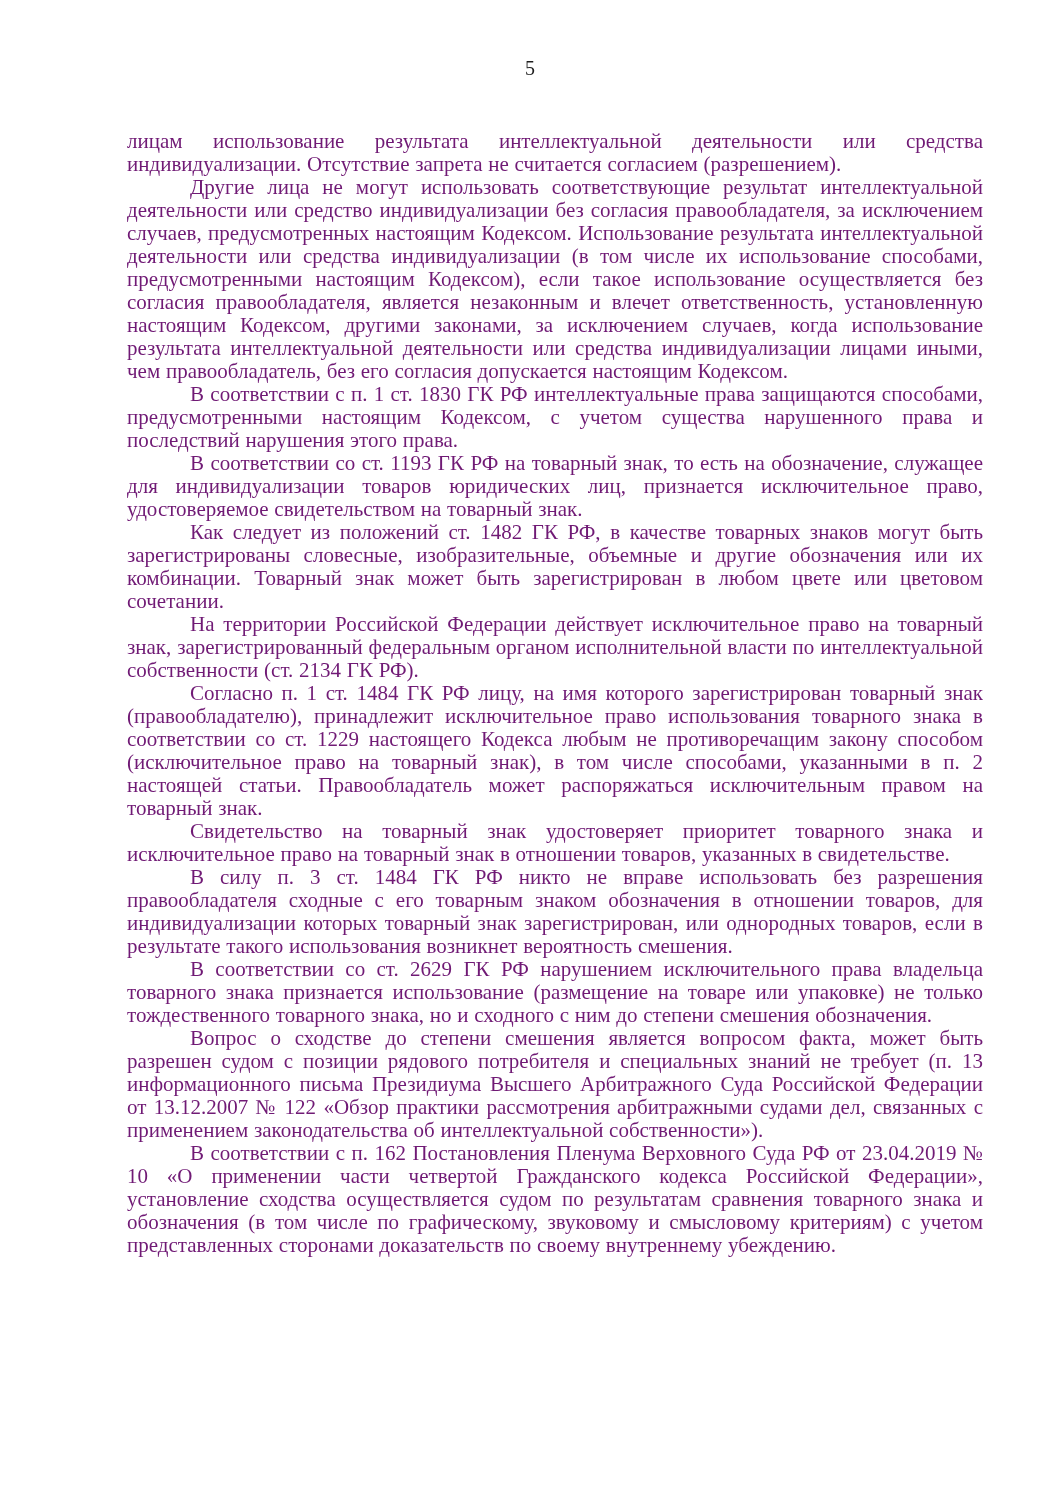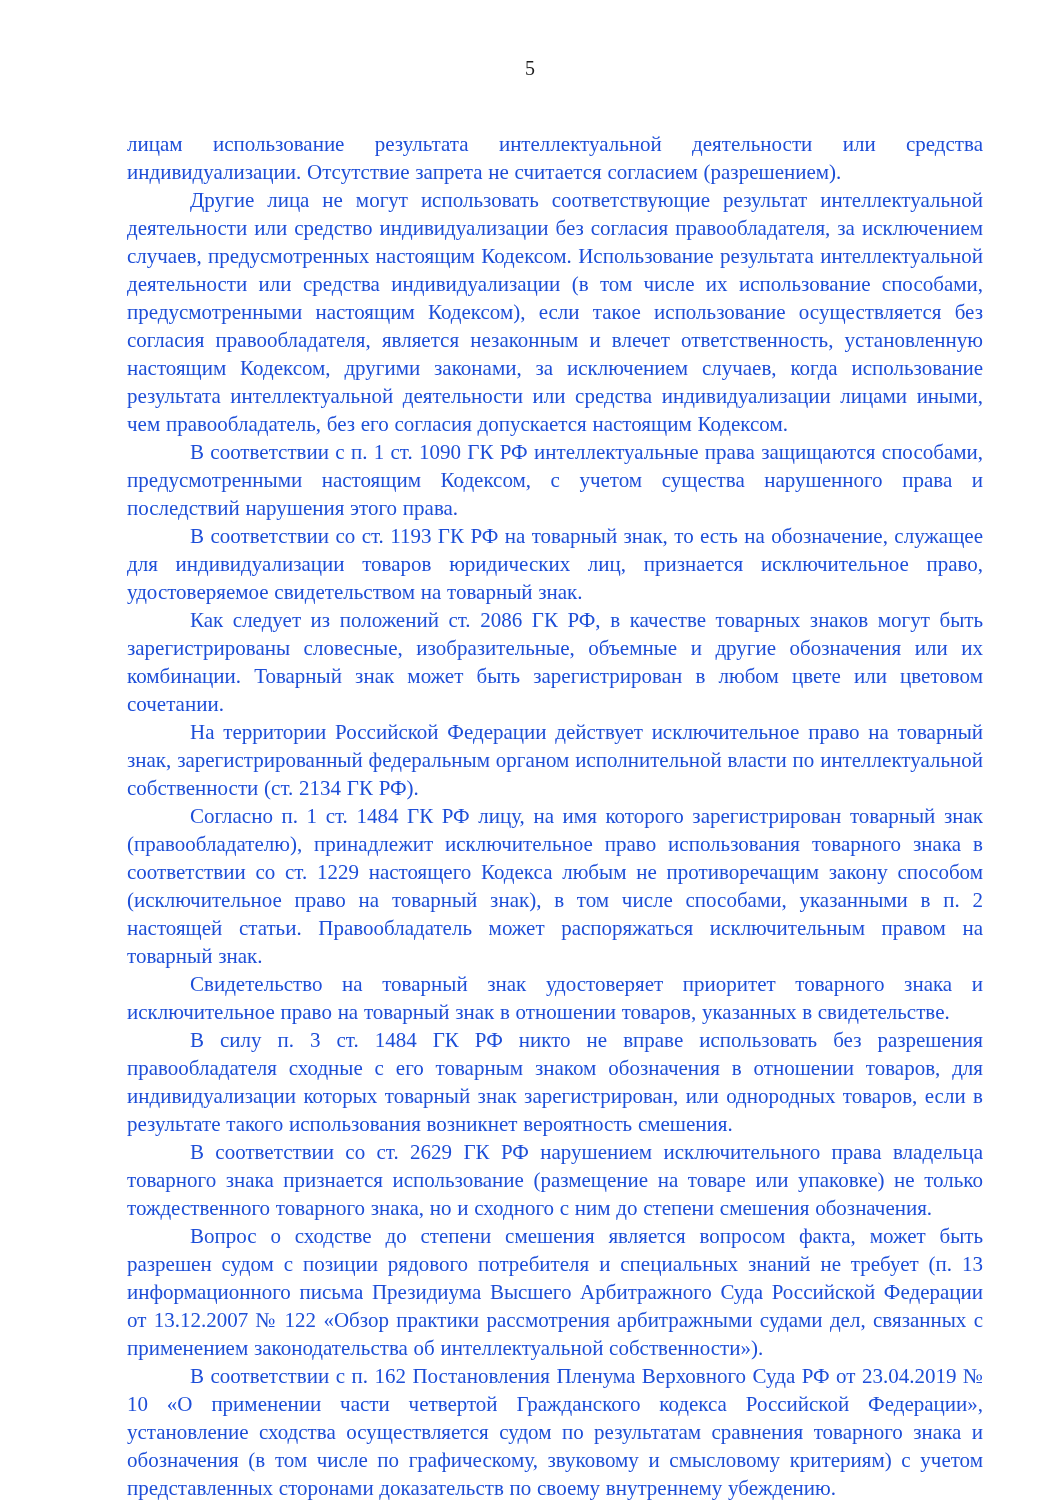--- a/index.html
+++ b/index.html
@@ -26,42 +26,42 @@
     color: #1c1c1c;
   }
   .content {
     position: absolute;
     top: 130px;
     left: 127px;
     width: 856px;
   }
   .para {
     font-size: 21px;
-    line-height: 28px;
+    line-height: 23px;
     text-align: justify;
     text-indent: 63px;
     word-spacing: 0.5px;
-    color: #1d4ed8;
+    color: #701a75;
   }
   .para.no-indent {
     text-indent: 0;
   }
 </style>
 </head>
 <body>
 
 <div class="page">
   <div class="page-number">5</div>
 
   <div class="content">
     <p class="para no-indent">лицам использование результата интеллектуальной деятельности или средства индивидуализации. Отсутствие запрета не считается согласием (разрешением).</p>
     <p class="para">Другие лица не могут использовать соответствующие результат интеллектуальной деятельности или средство индивидуализации без согласия правообладателя, за исключением случаев, предусмотренных настоящим Кодексом. Использование результата интеллектуальной деятельности или средства индивидуализации (в том числе их использование способами, предусмотренными настоящим Кодексом), если такое использование осуществляется без согласия правообладателя, является незаконным и влечет ответственность, установленную настоящим Кодексом, другими законами, за исключением случаев, когда использование результата интеллектуальной деятельности или средства индивидуализации лицами иными, чем правообладатель, без его согласия допускается настоящим Кодексом.</p>
-    <p class="para">В соответствии с п. 1 ст. 1090 ГК РФ интеллектуальные права защищаются способами, предусмотренными настоящим Кодексом, с учетом существа нарушенного права и последствий нарушения этого права.</p>
+    <p class="para">В соответствии с п. 1 ст. 1830 ГК РФ интеллектуальные права защищаются способами, предусмотренными настоящим Кодексом, с учетом существа нарушенного права и последствий нарушения этого права.</p>
     <p class="para">В соответствии со ст. 1193 ГК РФ на товарный знак, то есть на обозначение, служащее для индивидуализации товаров юридических лиц, признается исключительное право, удостоверяемое свидетельством на товарный знак.</p>
-    <p class="para">Как следует из положений ст. 2086 ГК РФ, в качестве товарных знаков могут быть зарегистрированы словесные, изобразительные, объемные и другие обозначения или их комбинации. Товарный знак может быть зарегистрирован в любом цвете или цветовом сочетании.</p>
+    <p class="para">Как следует из положений ст. 1482 ГК РФ, в качестве товарных знаков могут быть зарегистрированы словесные, изобразительные, объемные и другие обозначения или их комбинации. Товарный знак может быть зарегистрирован в любом цвете или цветовом сочетании.</p>
     <p class="para">На территории Российской Федерации действует исключительное право на товарный знак, зарегистрированный федеральным органом исполнительной власти по интеллектуальной собственности (ст. 2134 ГК РФ).</p>
     <p class="para">Согласно п. 1 ст. 1484 ГК РФ лицу, на имя которого зарегистрирован товарный знак (правообладателю), принадлежит исключительное право использования товарного знака в соответствии со ст. 1229 настоящего Кодекса любым не противоречащим закону способом (исключительное право на товарный знак), в том числе способами, указанными в п. 2 настоящей статьи. Правообладатель может распоряжаться исключительным правом на товарный знак.</p>
     <p class="para">Свидетельство на товарный знак удостоверяет приоритет товарного знака и исключительное право на товарный знак в отношении товаров, указанных в свидетельстве.</p>
     <p class="para">В силу п. 3 ст. 1484 ГК РФ никто не вправе использовать без разрешения правообладателя сходные с его товарным знаком обозначения в отношении товаров, для индивидуализации которых товарный знак зарегистрирован, или однородных товаров, если в результате такого использования возникнет вероятность смешения.</p>
     <p class="para">В соответствии со ст. 2629 ГК РФ нарушением исключительного права владельца товарного знака признается использование (размещение на товаре или упаковке) не только тождественного товарного знака, но и сходного с ним до степени смешения обозначения.</p>
     <p class="para">Вопрос о сходстве до степени смешения является вопросом факта, может быть разрешен судом с позиции рядового потребителя и специальных знаний не требует (п. 13 информационного письма Президиума Высшего Арбитражного Суда Российской Федерации от 13.12.2007 № 122 «Обзор практики рассмотрения арбитражными судами дел, связанных с применением законодательства об интеллектуальной собственности»).</p>
     <p class="para">В соответствии с п. 162 Постановления Пленума Верховного Суда РФ от 23.04.2019 № 10 «О применении части четвертой Гражданского кодекса Российской Федерации», установление сходства осуществляется судом по результатам сравнения товарного знака и обозначения (в том числе по графическому, звуковому и смысловому критериям) с учетом представленных сторонами доказательств по своему внутреннему убеждению.</p>
   </div>
 </div>
 

